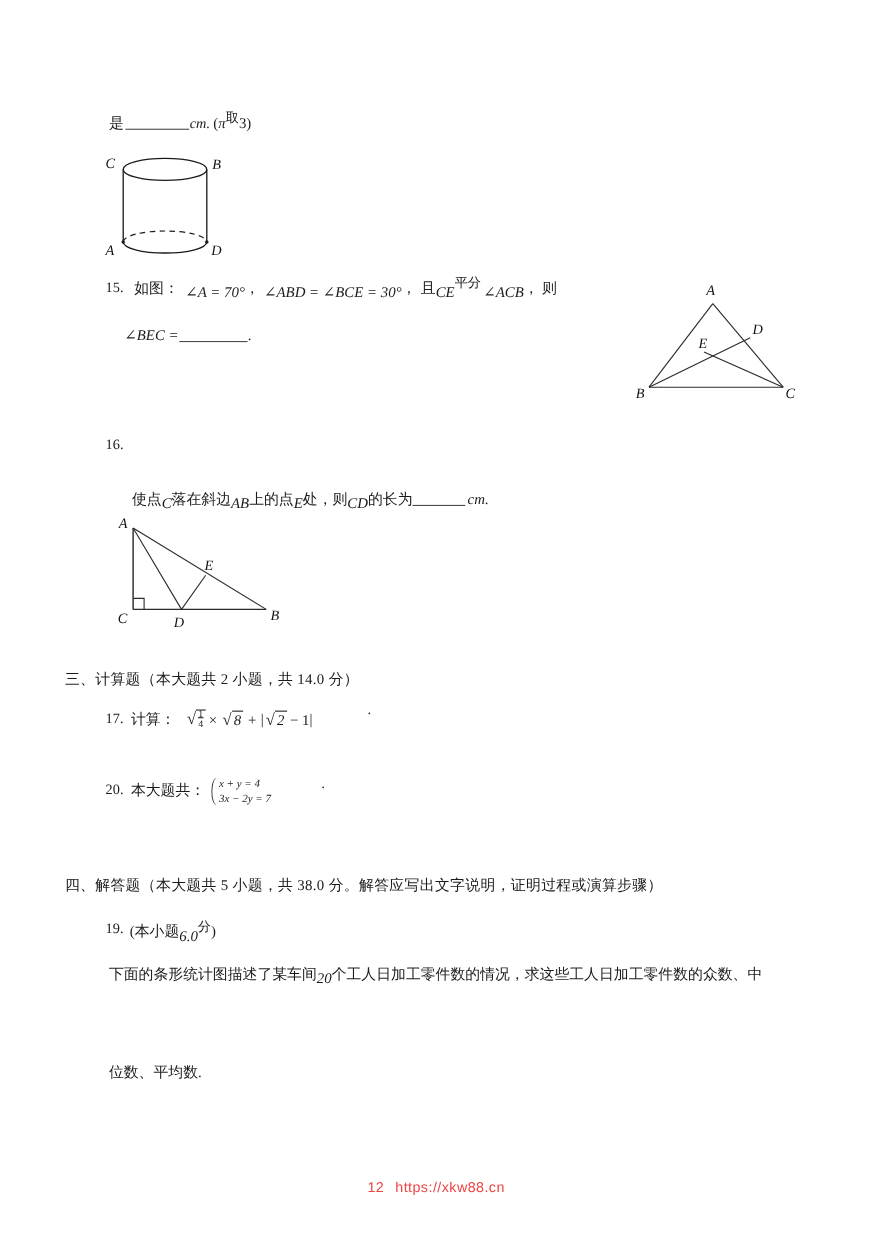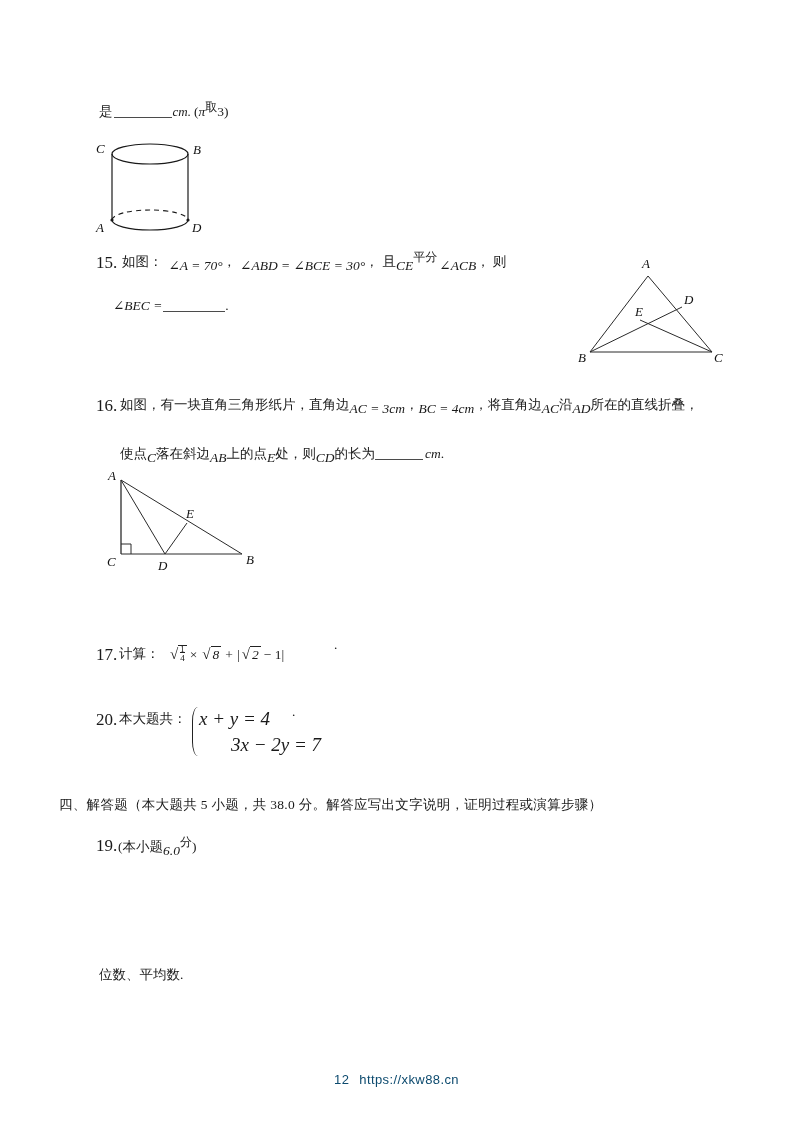--- a/index.html
+++ b/index.html
@@ -35,21 +35,21 @@
   }
 
   
   .sec-head {
     font-size: 13.5px;
     letter-spacing: .3px;
   }
 
   
   .qtext { font-size: 13.5px; }
-  .qnum  { font-size: 17px; }
+  .qnum  { font-size: 13px; }
 
   
   .math { font-style: italic; font-size: 13.5px; text-align: center; }
   .sub-shift { position: relative; top: 4px; font-style: italic; }
   .sup-shift { position: relative; top: -5px; }
 
   
   .fig { position: absolute; }
   svg { display: block; overflow: visible; }
   .lbl {
@@ -97,21 +97,21 @@
     border-top: 1px solid #222;
     padding: 0 2px;
     display: inline-block;
   }
 
   
   .system {
     display: inline-block;
     position: relative;
     font-style: italic;
-    font-size: 19px;
+    font-size: 10px;
     line-height: 1.35;
     padding-left: 9px;
   }
   .system::before {
     content: "";
     position: absolute;
     left: 2px;
     top: 1px;
     bottom: 1px;
     width: 6px;
@@ -120,21 +120,21 @@
     border-bottom-left-radius: 6px 14px;
   }
 
   .footer {
     position: absolute;
     left: 0;
     right: 0;
     text-align: center;
     font-family: "Liberation Sans","DejaVu Sans",sans-serif;
     font-size: 13px;
-    color: #0c4a6e;
+    color: #ef4444;
     letter-spacing: .4px;
   }
 </style>
 </head>
 <body>
 
 <div class="page">
 
   <div class="abs qtext" style="left:99px; top:103px;">
     <span class="cn">是</span><span class="blank" style="width:58px; margin:0 1px 0 1px;"></span><span class="mi" style="font-size:13px;">cm.</span><span style="margin-left:3px;">(</span><span class="mi">π</span><span class="cn sup-shift" style="font-size:12px;">取</span><span class="num">3</span><span>)</span>
@@ -184,23 +184,20 @@
       <text class="lbl" x="64" y="20">A</text>
       <text class="lbl" x="0" y="114">B</text>
       <text class="lbl" x="136" y="114">C</text>
       <text class="lbl" x="106" y="56">D</text>
       <text class="lbl" x="57" y="68">E</text>
     </svg>
   </div>
 
   <div class="abs qnum" style="left:96px; top:396px;">16.</div>
 
-  <div class="abs qtext" style="left:120px; top:396px;">
-    <span class="cn">如图，有一块直角三角形纸片，直角边</span><span class="math sub-shift">AC = 3cm</span><span class="cn">，</span><span class="math sub-shift">BC = 4cm</span><span class="cn">，将直角边</span><span class="math sub-shift">AC</span><span class="cn">沿</span><span class="math sub-shift">AD</span><span class="cn">所在的直线折叠，</span>
-  </div>
 
   <div class="abs qtext" style="left:120px; top:445px;">
     <span class="cn">使点</span><span class="math sub-shift">C</span><span class="cn">落在斜边</span><span class="math sub-shift">AB</span><span class="cn">上的点</span><span class="math sub-shift">E</span><span class="cn">处，则</span><span class="math sub-shift">CD</span><span class="cn">的长为</span><span class="blank" style="width:48px;"></span><span class="mi" style="margin-left:2px;">cm</span><span>.</span>
   </div>
 
   <div class="fig" style="left:96px; top:468px;">
     <svg width="170" height="110" viewBox="0 0 170 110">
 
       <line x1="25" y1="12" x2="25" y2="86" class="stroke"></line>
       <line x1="25" y1="86" x2="146" y2="86" class="stroke-thin"></line>
@@ -212,49 +209,53 @@
 
       <polyline points="25,76 35,76 35,86" class="stroke-thin"></polyline>
       <text class="lbl" x="12" y="12">A</text>
       <text class="lbl" x="11" y="98">C</text>
       <text class="lbl" x="62" y="102">D</text>
       <text class="lbl" x="150" y="96">B</text>
       <text class="lbl" x="90" y="50">E</text>
     </svg>
   </div>
 
+  <div class="abs sec-head cn" style="left:59px; top:609px;">三、计算题（本大题共 2 小题，共 14.0 分）</div>
 
   <div class="abs qnum" style="left:96px; top:645px;">17.</div>
   <div class="abs qtext cn" style="left:119px; top:645px;">计算：</div>
 
   <div class="abs" style="left:168px; top:645px; font-size:13.5px;">
     
     <span class="radical"><span class="rad-sign">√</span><span class="rad-body"><span class="frac"><span class="numer">1</span><br><span class="den">4</span></span></span></span><span style="margin:0 3px;">×</span><span class="radical"><span class="rad-sign">√</span><span class="rad-body mi">8</span></span><span style="margin:0 4px;">+</span><span>|</span><span class="radical"><span class="rad-sign">√</span><span class="rad-body mi">2</span></span><span style="margin-left:3px;">− 1</span><span>|</span>
   </div>
   <div class="abs" style="left:334px; top:637px; font-size:13.5px;">.</div>
 
   <div class="abs qnum" style="left:96px; top:710px;">20.</div>
   <div class="abs qtext cn" style="left:119px; top:710px;">本大题共：</div>
 
   <div class="abs" style="left:190px; top:706px;">
     <span class="system">
       <span style="display:block;">x + y = 4</span>
-      <span style="display:block;margin-left:32px;">3x − 2y = 7</span>
+      <span style="display:block;">3x − 2y = 7</span>
     </span>
   </div>
   <div class="abs" style="left:292px; top:704px; font-size:13.5px;">.</div>
 
   <div class="abs sec-head cn" style="left:59px; top:796px;">四、解答题（本大题共 5 小题，共 38.0 分。解答应写出文字说明，证明过程或演算步骤）</div>
 
   <div class="abs qnum" style="left:96px; top:836px;">19.</div>
 
   <div class="abs qtext" style="left:118px; top:838px;">
     <span>(</span><span class="cn">本小题</span><span class="num sub-shift">6.0</span><span class="cn sup-shift" style="font-size:12px;">分</span><span>)</span>
   </div>
 
+  <div class="abs qtext" style="left:99px; top:877px;">
+    <span class="cn">下面的条形统计图描述了某车间</span><span class="num sub-shift">20</span><span class="cn">个工人日加工零件数的情况，求这些工人日加工零件数的众数、中</span>
+  </div>
 
   <div class="abs qtext cn" style="left:99px; top:966px;">位数、平均数.</div>
 
   <div class="footer" style="top:1072px;">
     <span>12</span>
     <span style="margin-left:6px;">https://xkw88.cn</span>
   </div>
 
 </div>
 

